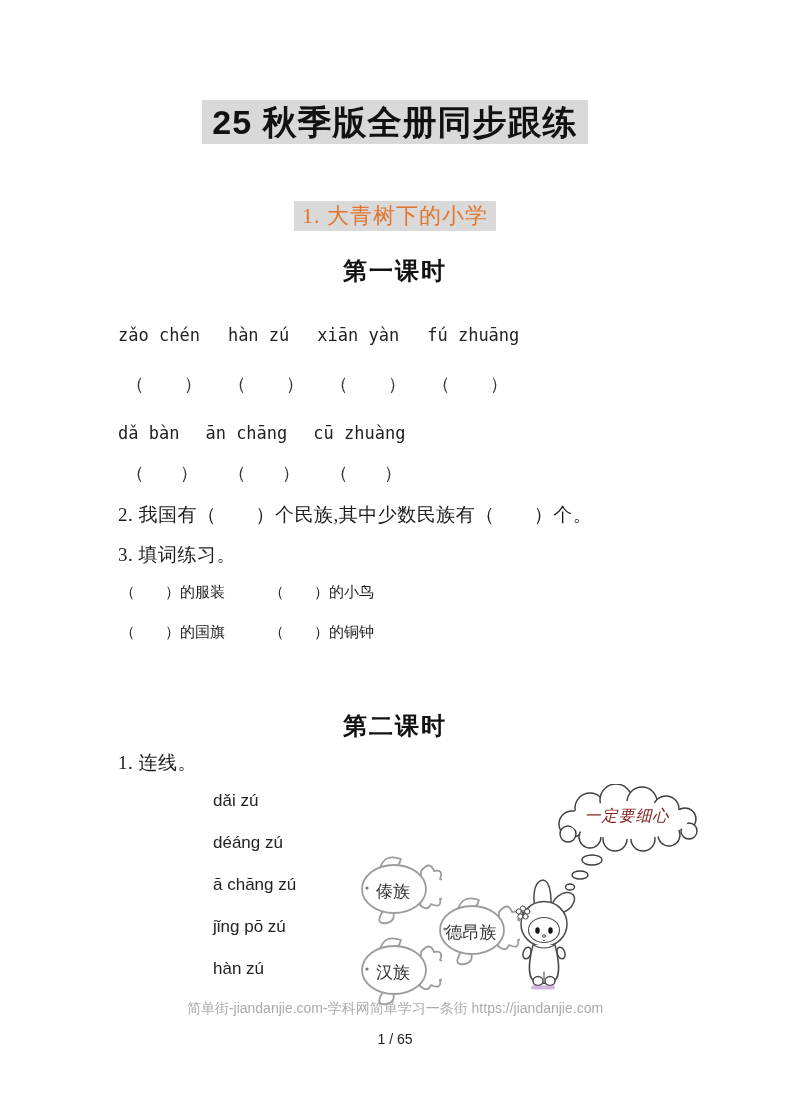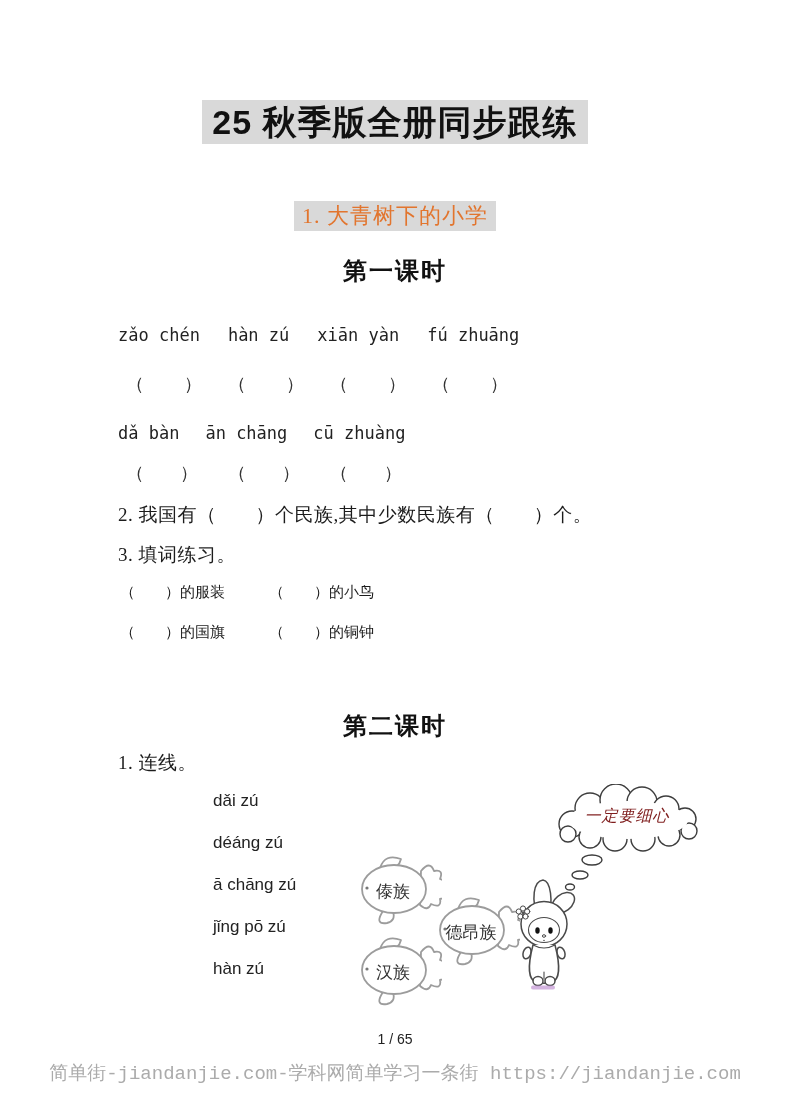--- a/index.html
+++ b/index.html
@@ -46,22 +46,22 @@
     font-size:17px;color:#333;letter-spacing:0px;white-space:nowrap;
   }
   .bubble{position:absolute;left:548px;top:784px;width:158px;height:112px;}
   .bubble-text{
     position:absolute;left:0;top:22px;width:158px;text-align:center;
     font-size:16px;color:#7f1d1d;font-style:italic;letter-spacing:1px;
   }
   .melody{position:absolute;left:512px;top:876px;width:70px;height:116px;}
   .footer-page{top:1031px;font-size:14px;color:#222;
     font-family:"Liberation Sans","DejaVu Sans",sans-serif;}
-  .footer-watermark{top:1060px;font-size:19px;color:#ABABAB;
-    font-family:Liberation Mono, monospace;}
+  .footer-watermark{top:1000px;font-size:14px;color:#ABABAB;
+    font-family:Liberation Sans, sans-serif;}
 </style>
 </head>
 <body>
 
 <div id="page">
 
   <div class="center-line doc-title-wrap">
     <span class="doc-title">25 秋季版全册同步跟练</span>
   </div>
 

